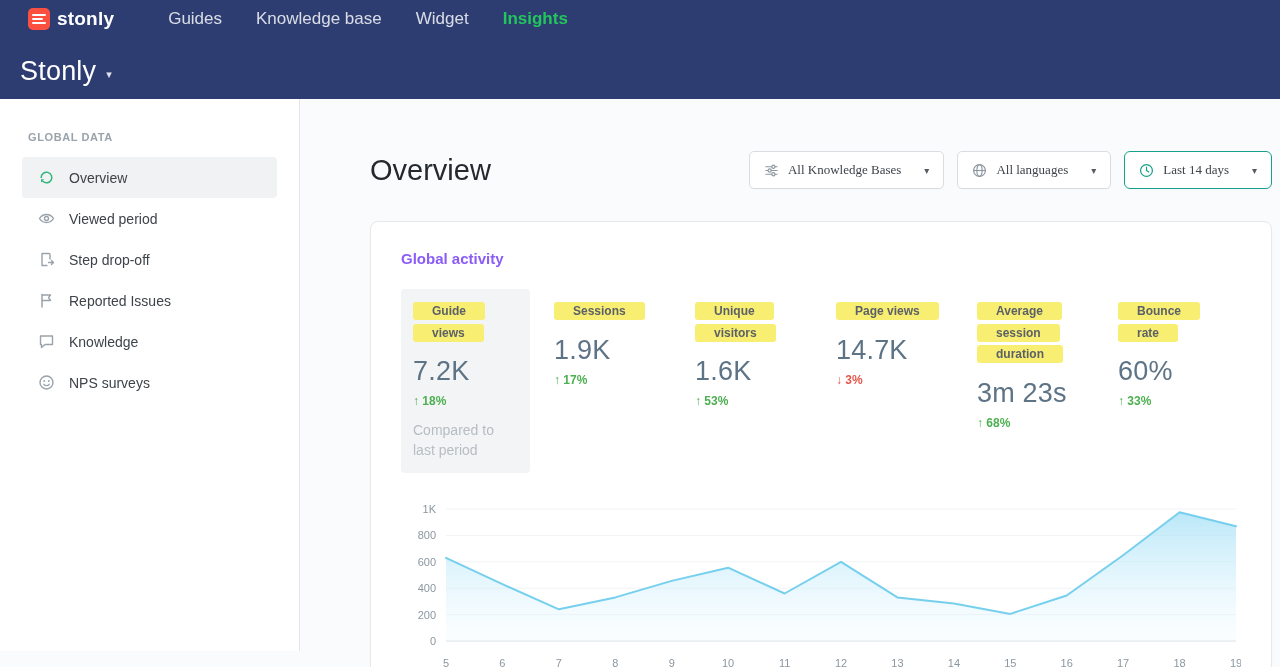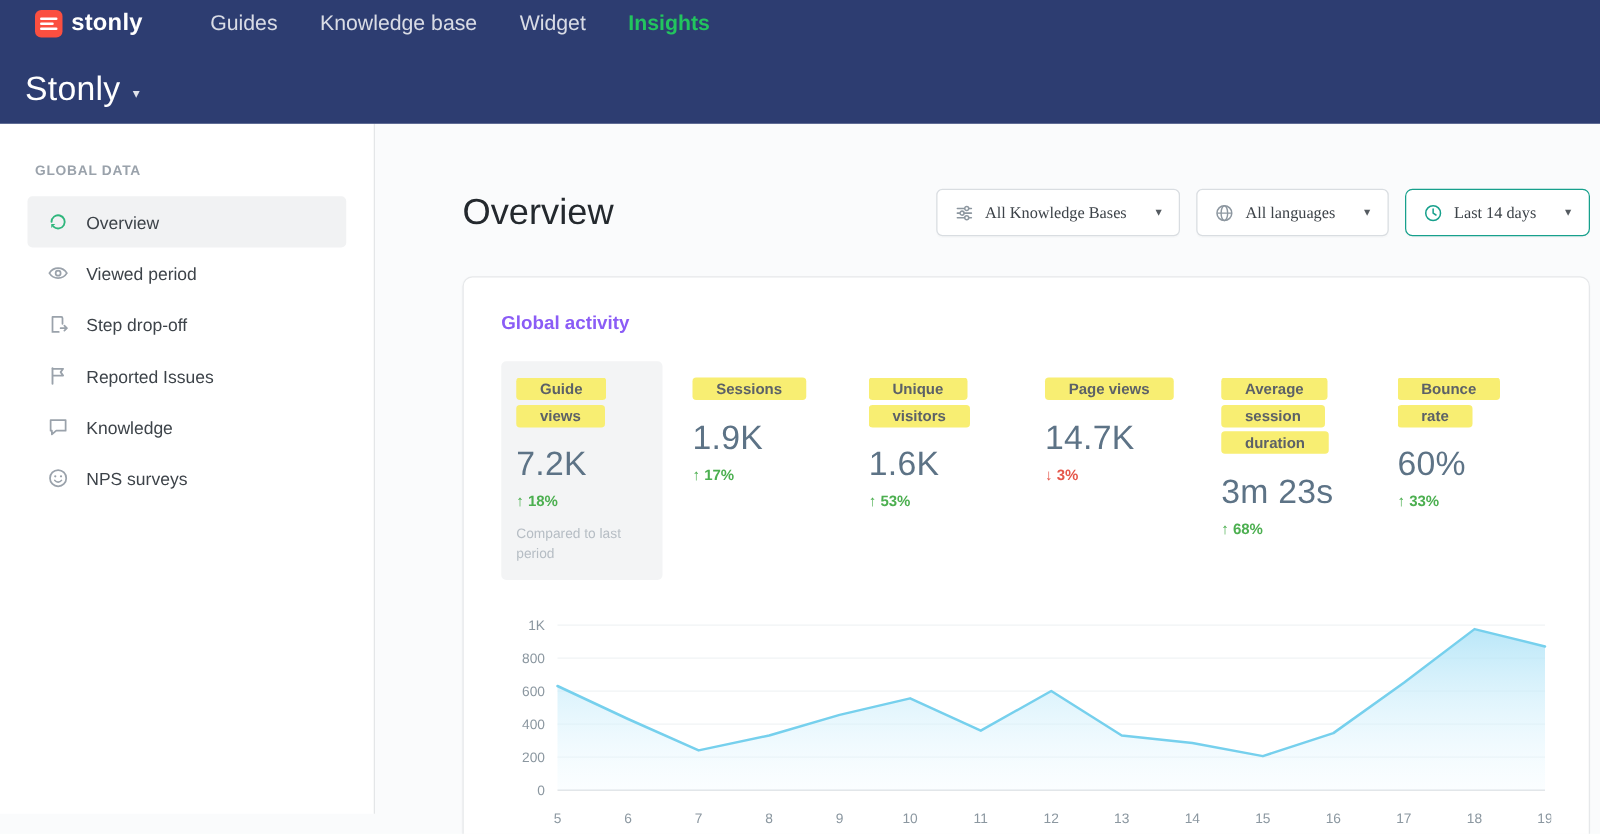--- a/index.html
+++ b/index.html
@@ -56,21 +56,21 @@
   .stats { display:flex; gap:12px; margin-top:22px; }
   .stat { width:129px; padding:12px; border-radius:4px; cursor:pointer; }
   .stat.selected { background:#f3f4f5; }
   .stat-label { display:inline; font-size:12px; font-weight:600; color:#5c6167;
     background:var(--highlight,#f8ee72); padding:2px 19px; border-radius:3px; line-height:1.8;
     -webkit-box-decoration-break:clone; box-decoration-break:clone; }
   .stat-value { margin-top:12px; font-size:27px; color:var(--statgray,#5d7386); letter-spacing:.2px; }
   .stat-change { margin-top:7px; font-size:12px; font-weight:600; }
   .stat-change.up { color:var(--green,#4caf50); }
   .stat-change.down { color:var(--red,#e5564a); }
-  .stat-note { margin-top:12px; font-size:11px; line-height:1.45; color:#b6bdc4; }
+  .stat-note { margin-top:12px; font-size:14px; line-height:1.45; color:#b6bdc4; }
 
   .chart-wrap { margin-top:26px; }
 </style>
 </head>
 <body>
 
 <header class="topbar">
   <div class="nav-row">
     <div class="logo">
       <span class="logo-mark">

